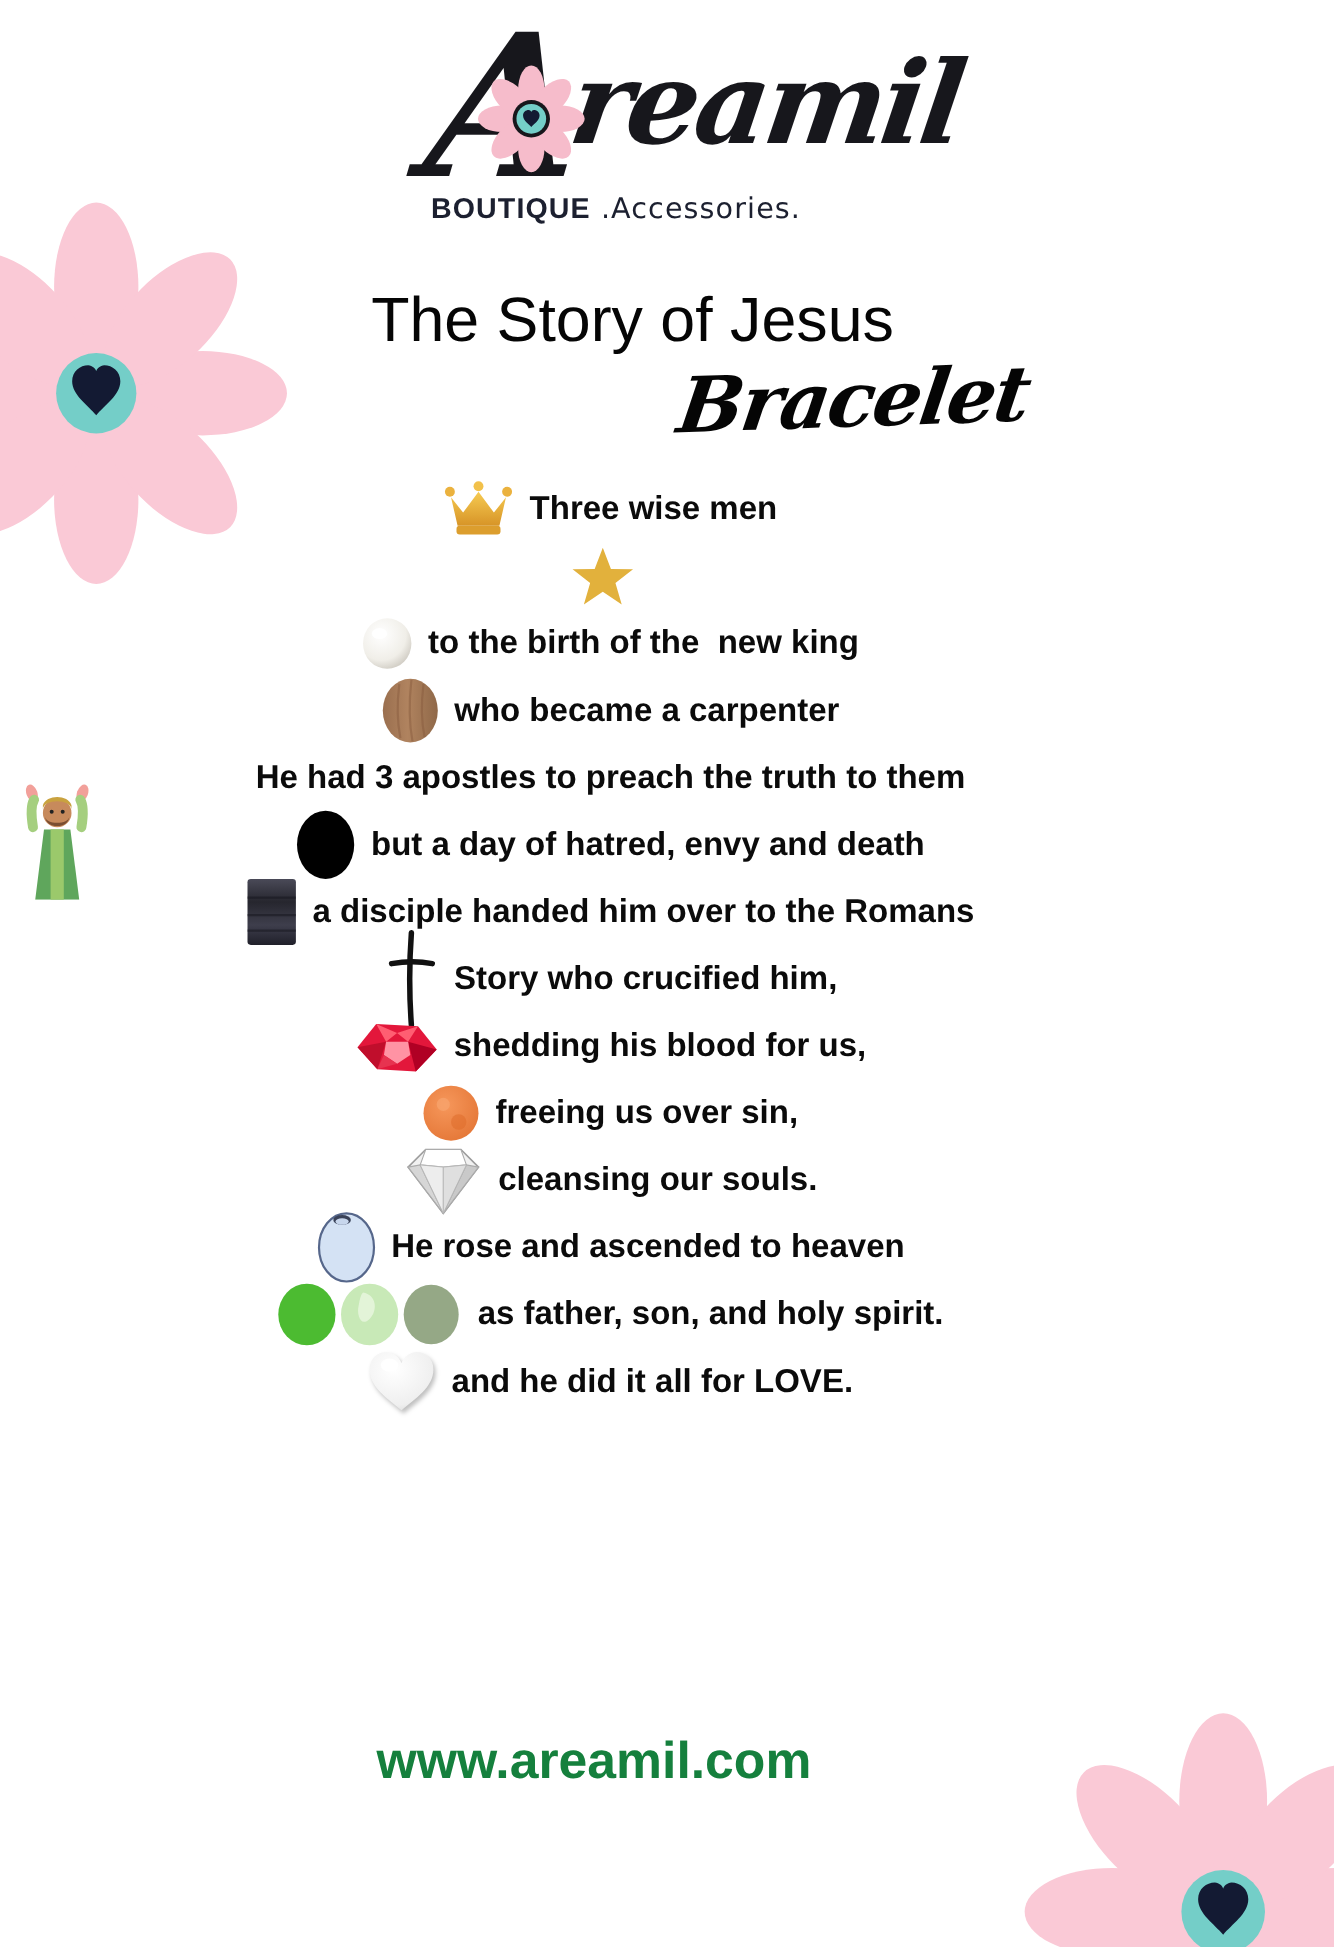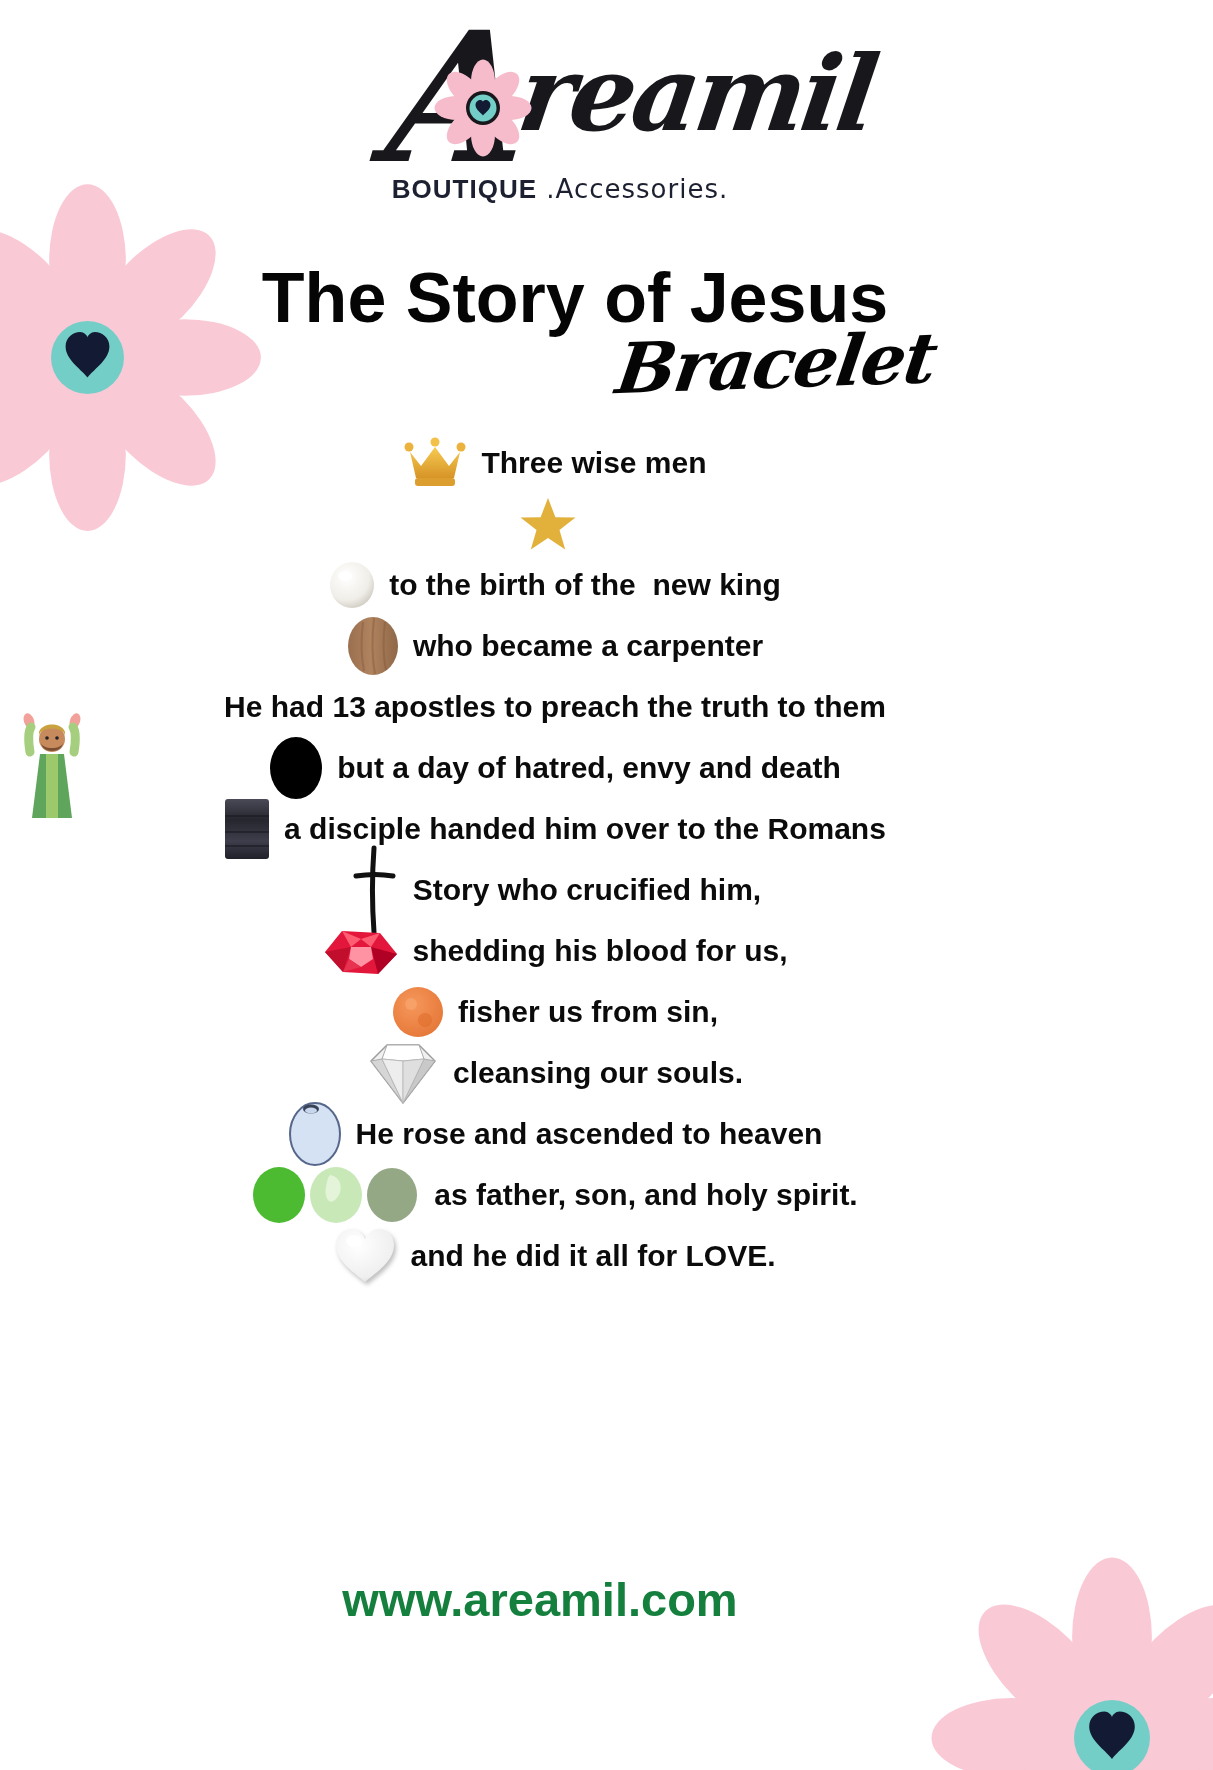--- a/index.html
+++ b/index.html
@@ -28,21 +28,21 @@
   .logo-sub{
     position:absolute;left:0;top:174px;width:1120px;text-align:center;
     font-size:26px;color:#1c2030;white-space:nowrap;
   }
   .logo-sub .boutique{font-weight:700;letter-spacing:1px;font-family:"Liberation Sans",sans-serif;}
   .logo-sub .accessories{font-weight:400;letter-spacing:1px;font-family:"DejaVu Sans",sans-serif;}
 
   
   .title{
     position:absolute;left:0;top:258px;width:1150px;text-align:center;
-    font-size:70px;font-weight:700;letter-spacing:0px;color:#050505;
+    font-size:57px;font-weight:400;letter-spacing:0px;color:#050505;
   }
   .subtitle{
     position:absolute;left:618px;top:322px;width:300px;text-align:center;
     font-family:"DejaVu Serif",serif;font-style:italic;font-weight:700;
     font-size:70px;color:#050505;transform:skewX(-10deg) rotate(-2deg);
     letter-spacing:-2px;
   }
 
   
   .poem{position:absolute;left:0;top:432px;width:1110px;}
@@ -203,21 +203,21 @@
             </defs>
           <ellipse cx="26" cy="30" rx="25" ry="29" fill="url(#gwood)"></ellipse>
           <path d="M16 6 C14 22 14 40 17 55 M27 2 C25 20 25 42 28 58 M38 6 C36 22 36 40 39 54" stroke="#84583B" stroke-width="2" fill="none" opacity="0.45"></path>
         </svg>
       </span>
       <span class="txt">who became a carpenter</span>
     </div>
 
 
     <div class="line">
-      <span class="txt">He had 13 apostles to preach the truth to them</span>
+      <span class="txt">He had 3 apostles to preach the truth to them</span>
     </div>
 
     <div class="line">
       <span class="bead">
         <svg viewBox="0 0 54 64" width="54" height="64">
           <ellipse cx="27" cy="32" rx="26" ry="31" fill="#000000"></ellipse>
         </svg>
       </span>
       <span class="txt">but a day of hatred, envy and death</span>
     </div>
@@ -271,21 +271,21 @@
               <radialGradient id="gorange" cx="0.4" cy="0.35" r="0.9">
             <stop offset="0" stop-color="#F6975B"></stop>
                 <stop offset="1" stop-color="#E06F2E"></stop>
               </radialGradient>
             </defs>
           <circle cx="26" cy="26" r="25" fill="url(#gorange)"></circle>
           <circle cx="19" cy="18" r="6" fill="#F8A873" opacity="0.6"></circle>
           <circle cx="33" cy="34" r="7" fill="#DD6A28" opacity="0.5"></circle>
         </svg>
       </span>
-      <span class="txt">fisher us from sin,</span>
+      <span class="txt">freeing us over sin,</span>
     </div>
 
     <div class="line">
       <span class="bead">
         <svg viewBox="0 0 72 64" width="72" height="64">
           <polygon points="4,20 20,4 52,4 68,20 36,62" fill="#F1F1F1" stroke="#9D9D9D" stroke-width="1.5"></polygon>
           <polygon points="20,4 52,4 57,18 36,20 15,18" fill="#FFFFFF" stroke="#ABABAB" stroke-width="1"></polygon>
           <polygon points="4,20 15,18 36,62" fill="#D6D6D6" stroke="#ABABAB" stroke-width="1"></polygon>
           <polygon points="68,20 57,18 36,62" fill="#C9C9C9" stroke="#ABABAB" stroke-width="1"></polygon>
           <polygon points="15,18 36,20 36,62" fill="#EDEDED" stroke="#B5B5B5" stroke-width="0.8"></polygon>

